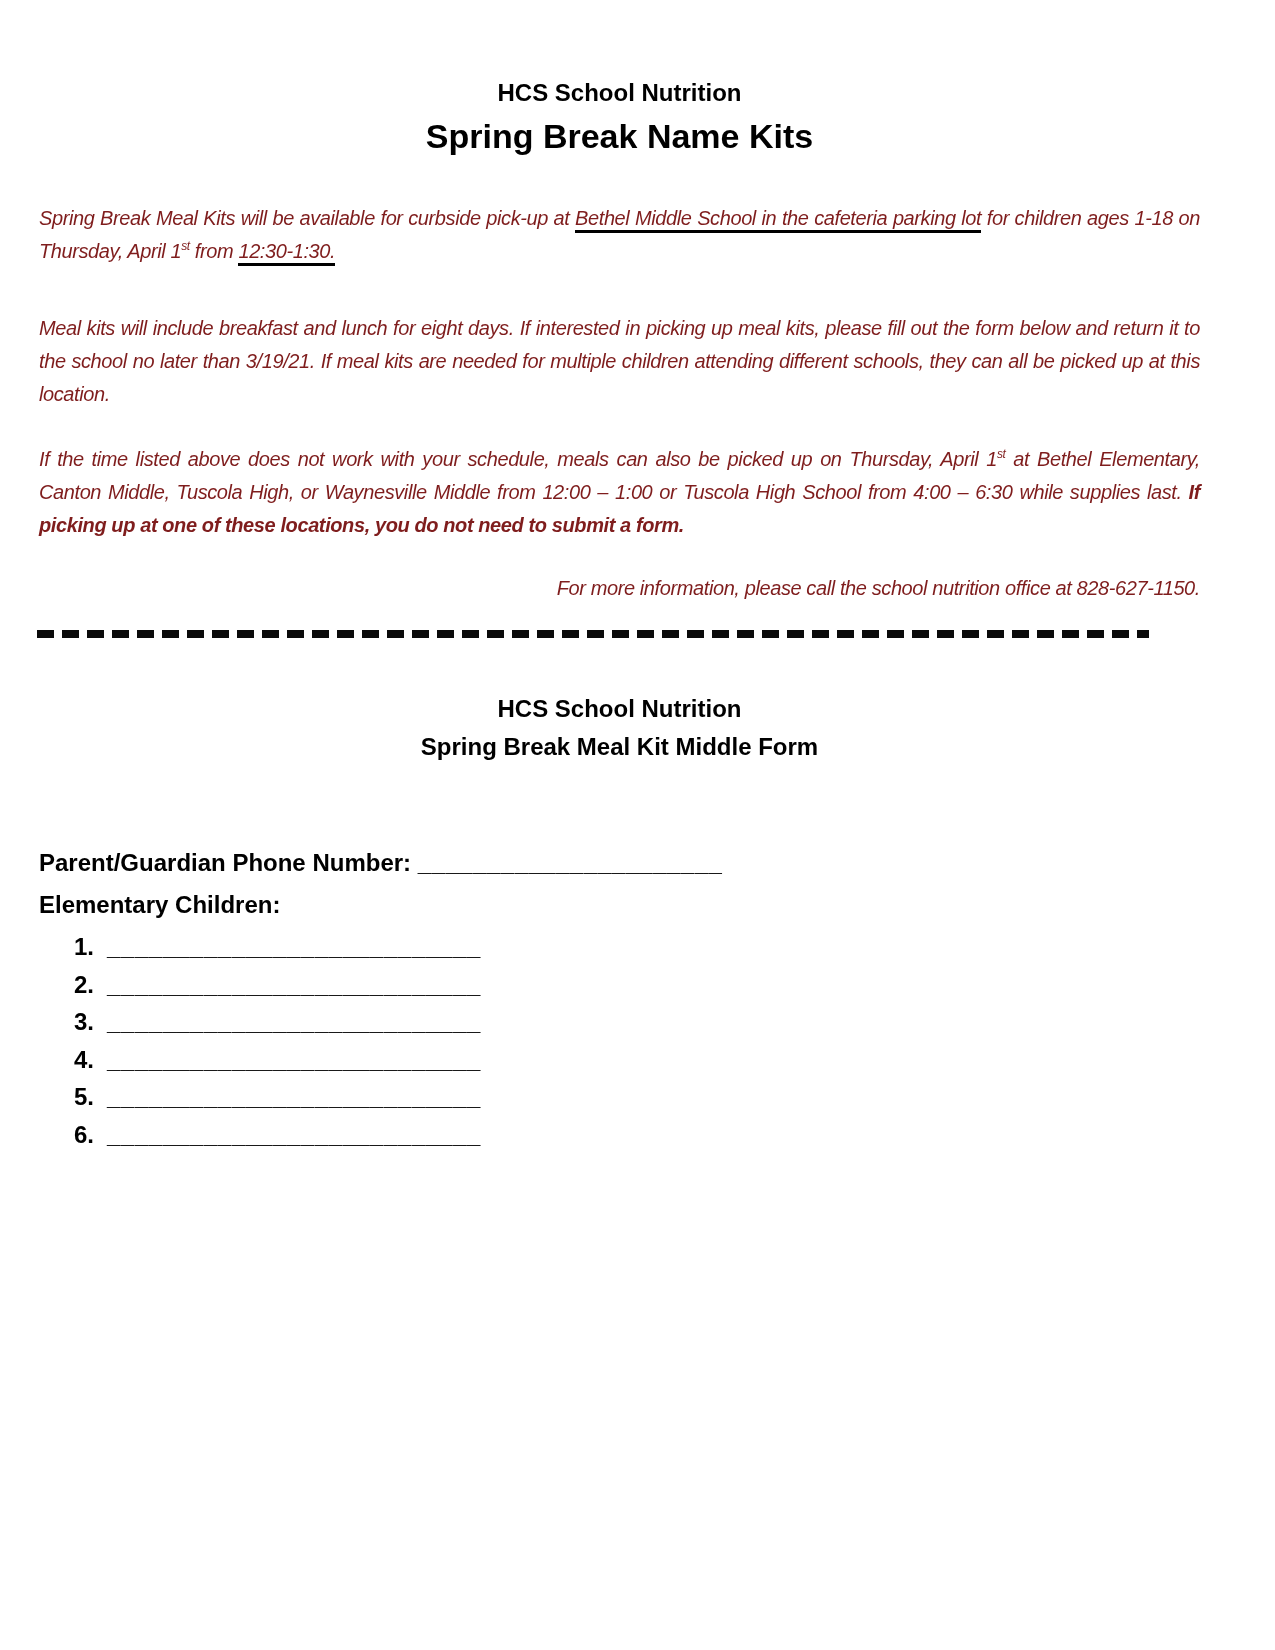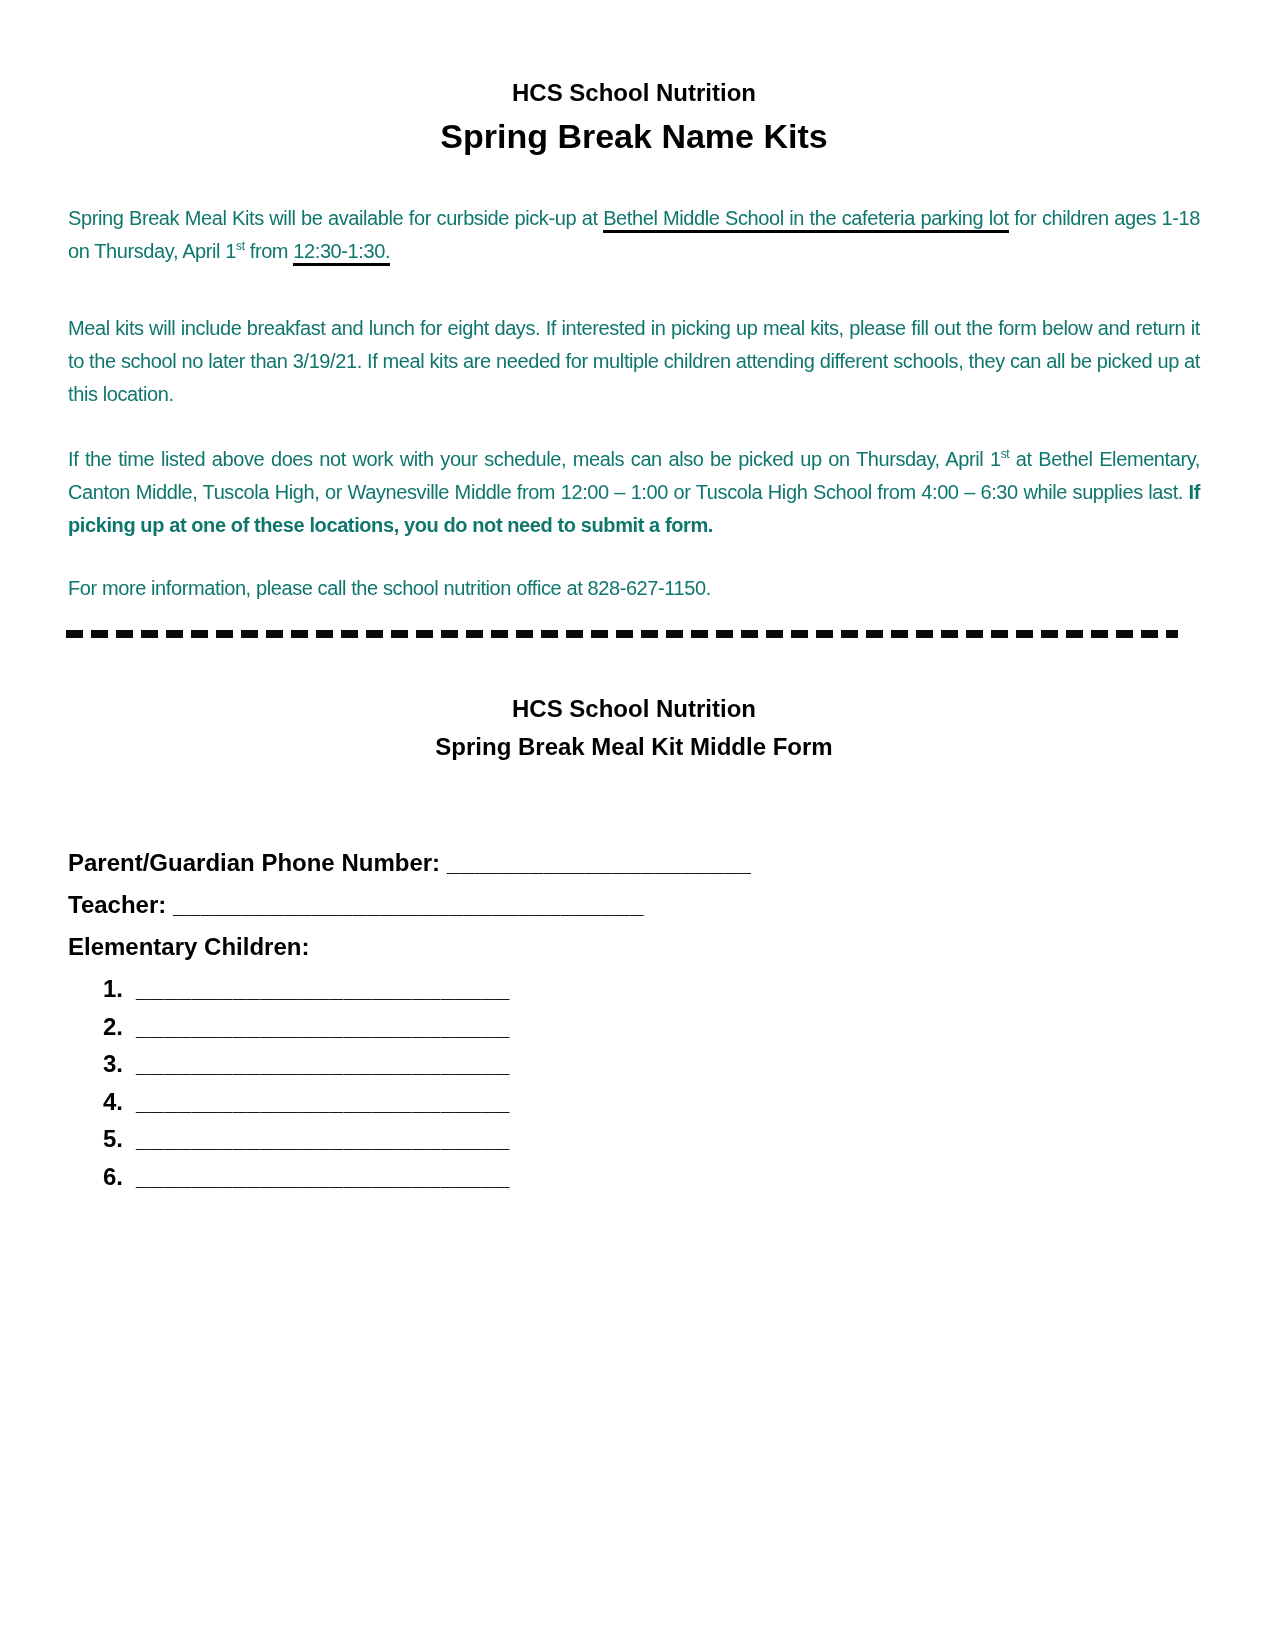--- a/index.html
+++ b/index.html
@@ -5,21 +5,21 @@
   * { margin: 0; padding: 0; box-sizing: border-box; }
   html, body { background: #e8e8e8; }
   .page {
     position: relative;
     width: 1275px;
     height: 1650px;
     margin: 0 auto;
     background: #ffffff;
     color: #000000;
     font-family: "Liberation Sans", "DejaVu Sans", sans-serif;
-    padding-left: 68px;
+    padding-left: 39px;
     padding-right: 75px;
     overflow: hidden;
   }
   
   .title1 {
     margin-top: 78px;
     text-align: center;
     font-size: 24px;
     line-height: 30px;
     font-weight: 700;
@@ -29,27 +29,28 @@
     text-align: center;
     font-size: 34px;
     line-height: 44px;
     font-weight: 700;
   }
   
   .body-text {
     font-size: 20px;
     line-height: 33px;
     letter-spacing: -0.4px;
-    color: #0f766e;
+    color: #7f1d1d;
+    font-style: italic;
   }
   .justify { text-align: justify; }
   .p1 { margin-top: 44px; }
   .p2 { margin-top: 44px; }
   .p3 { margin-top: 32px; }
-  .p4 { margin-top: 30px; }
+  .p4 { margin-top: 30px; text-align: right; }
   .u  {
     border-bottom: 3px solid #000;
     padding-bottom: 1px;
   }
   .sup {
     font-size: 12px;
     vertical-align: super;
     line-height: 0;
   }
   .b { font-weight: 700; }
@@ -108,21 +109,20 @@
   <div class="divider"></div>
 
   <section>
     <div class="form-heading">
       <div>HCS School Nutrition</div>
       <div>Spring Break Meal Kit Middle Form</div>
     </div>
 
     <div class="fields">
       <div class="field-row"><span>Parent/Guardian Phone Number:</span> <span class="blank">______________________</span></div>
-      <div class="field-row"><span>Teacher:</span> <span class="blank">__________________________________</span></div>
       <div class="field-row">Elementary Children:</div>
     </div>
 
     <div class="children-list">
       <div class="child-row">
           <span class="child-num">1.</span>
           <span class="blank">___________________________</span>
         </div>
       <div class="child-row">
           <span class="child-num">2.</span>

